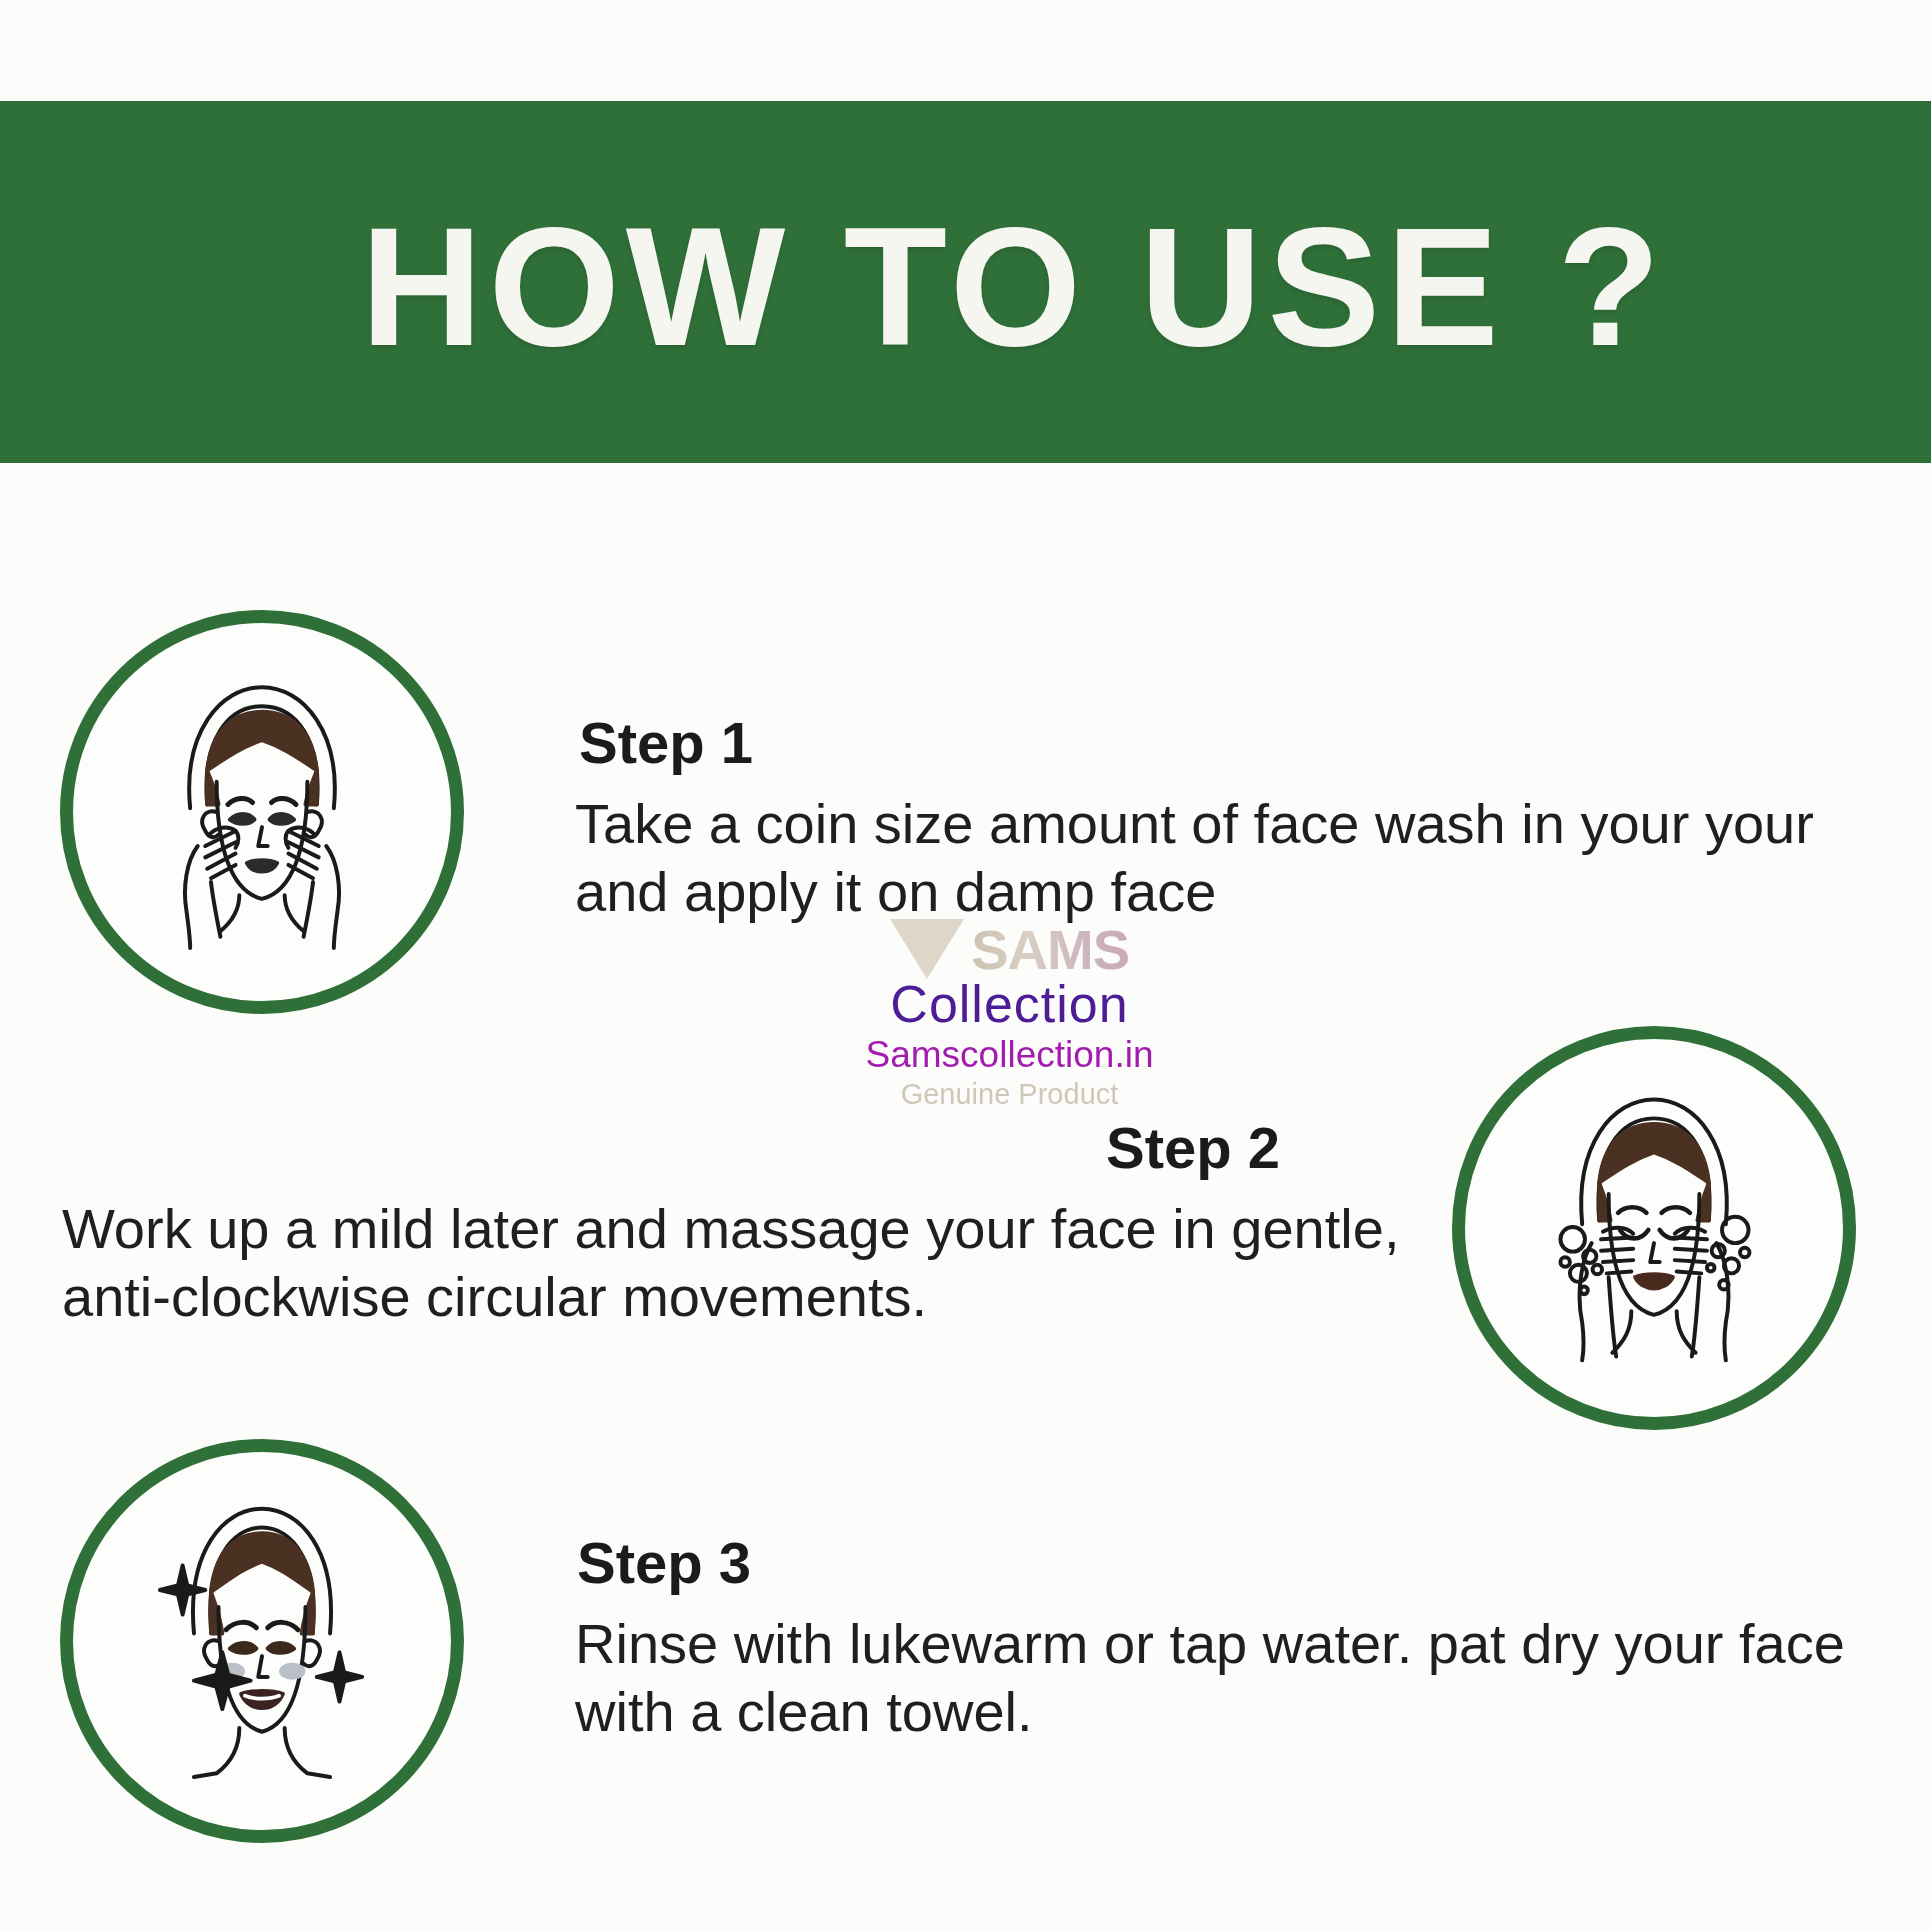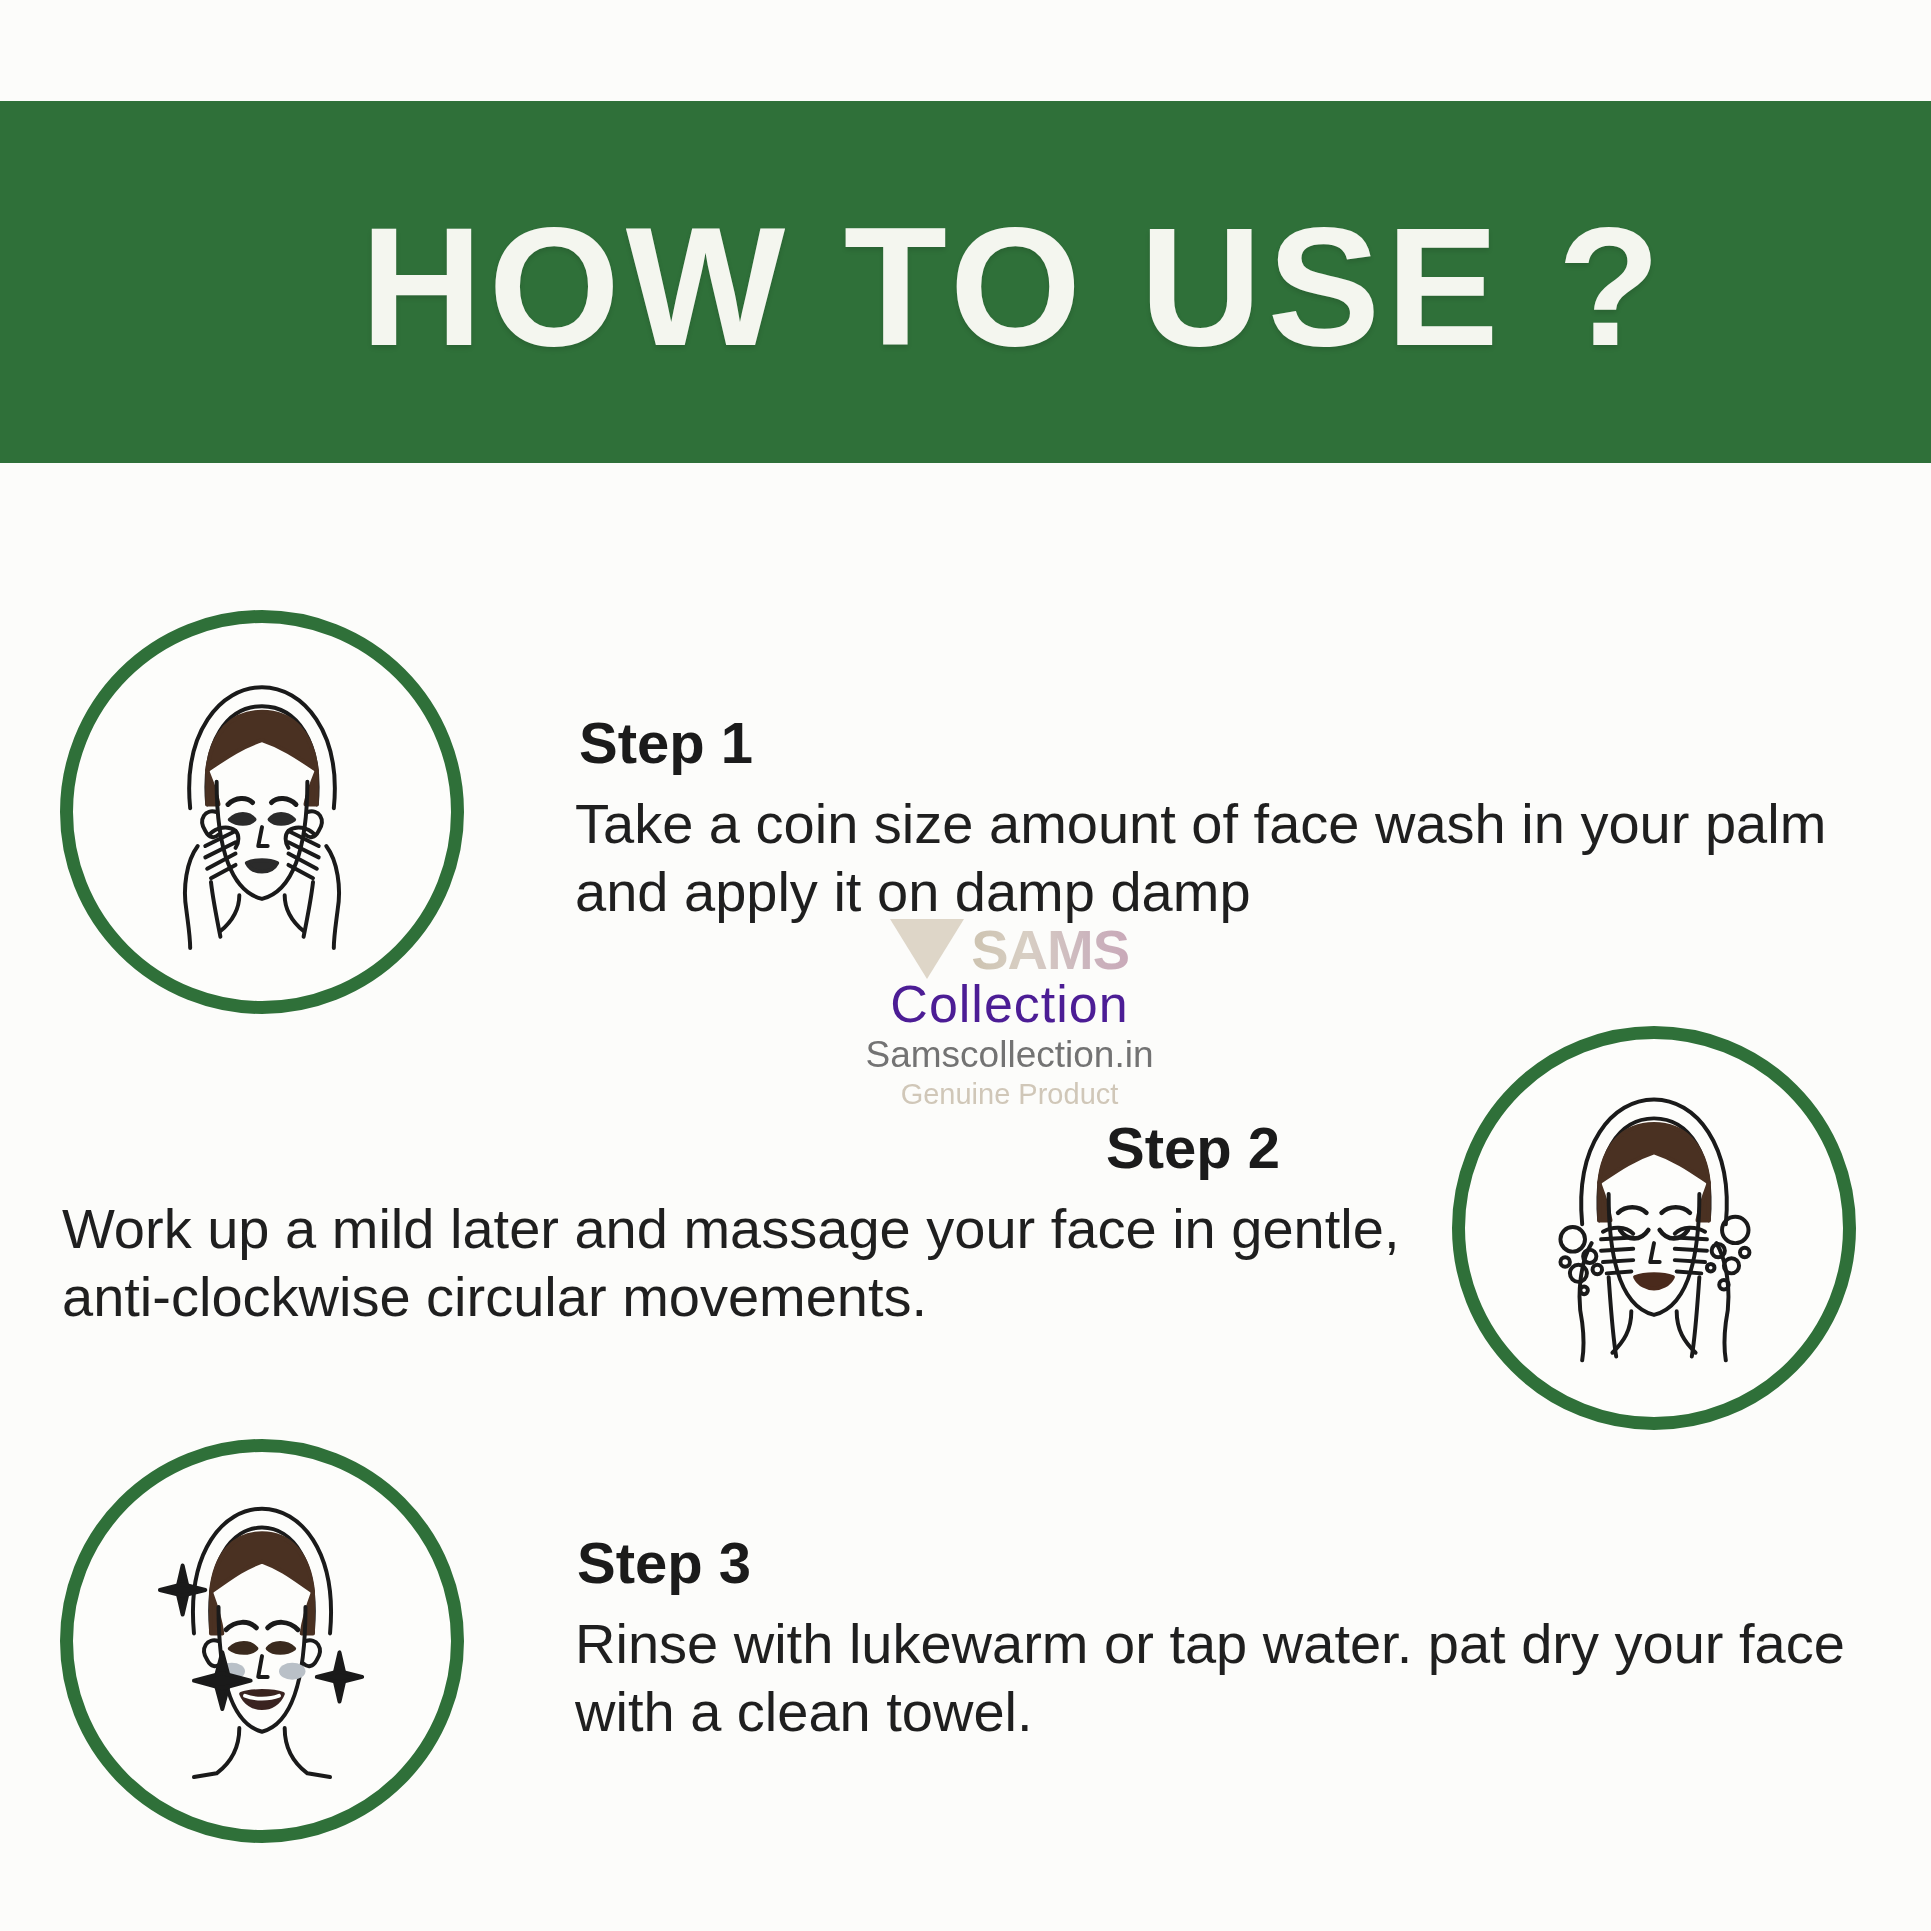--- a/index.html
+++ b/index.html
@@ -124,21 +124,21 @@
   }
   #wm-collection {
     font-size: 52px;
     color: #4c1d95;
     letter-spacing: 1px;
     line-height: 1;
     margin-top: -5.8px;
   }
   #wm-site {
     font-size: 37px;
-    color: #737373;
+    color: #a21caf;
     letter-spacing: 0px;
     margin-top: 3.9px;
   }
   #wm-tag {
     font-size: 29px;
     color: #d0c7b8;
     margin-top: 1.9px;
   }
 </style>
 </head>
@@ -191,21 +191,21 @@
         <path d="M130 118 L114 110"></path>
         <path d="M130 124 L114 116"></path>
         <path d="M129 130 L114 122"></path>
         <path d="M127 135 L114 128"></path>
         <path d="M134 118 C140 126, 142 140, 140 152 C139 160, 138 166, 138 172"></path>
         <path d="M127 137 C126 146, 124 156, 122 166"></path>
       </g>
     </svg>
   </div>
   <div class="step-head" id="head-1">Step 1</div>
-  <div class="step-body" id="body-1">Take a coin size amount of face wash in your palm and apply it on damp damp</div>
+  <div class="step-body" id="body-1">Take a coin size amount of face wash in your your and apply it on damp face</div>
 
   <div class="step-circle" id="circle-2">
     <svg class="circle-art" viewBox="0 0 200 200">
       <g fill="none" stroke="#1a1a1a" stroke-width="2.1" stroke-linecap="round" stroke-linejoin="round">
 
         <path d="M62 98 C58 56, 78 32, 100 32 C122 32, 142 56, 138 98"></path>
         <path d="M71 96 C68 60, 82 42, 100 42 C118 42, 132 60, 129 96"></path>
 
         <path d="M71 76 C73 56, 84 45, 100 45 C116 45, 127 56, 129 76 C120 70, 112 64, 100 60 C88 64, 80 70, 71 76 Z" fill="#4a3122" stroke="#4a3122"></path>
         <path d="M71 76 C74 84, 76 90, 77 96 L71 96 Z" fill="#4a3122" stroke="#4a3122"></path>

